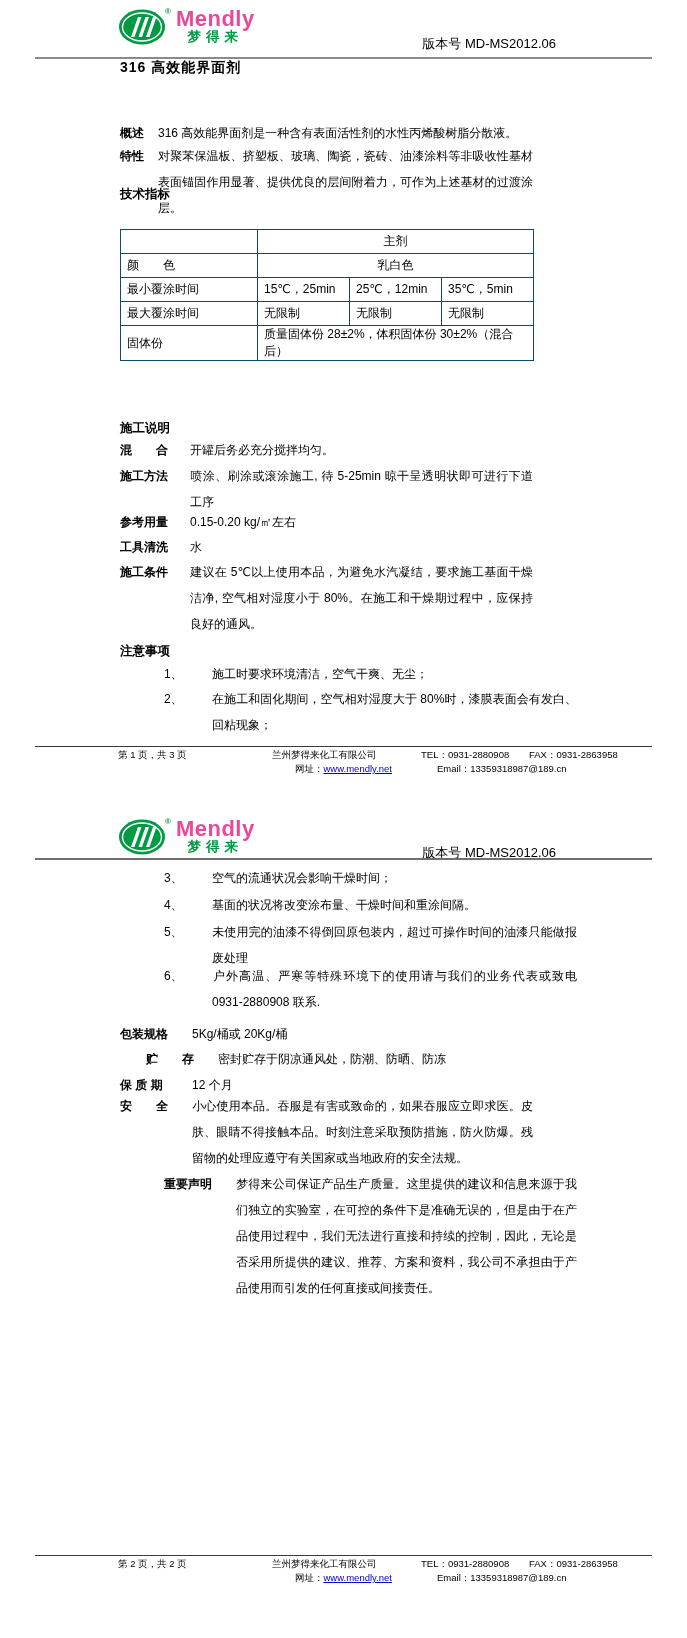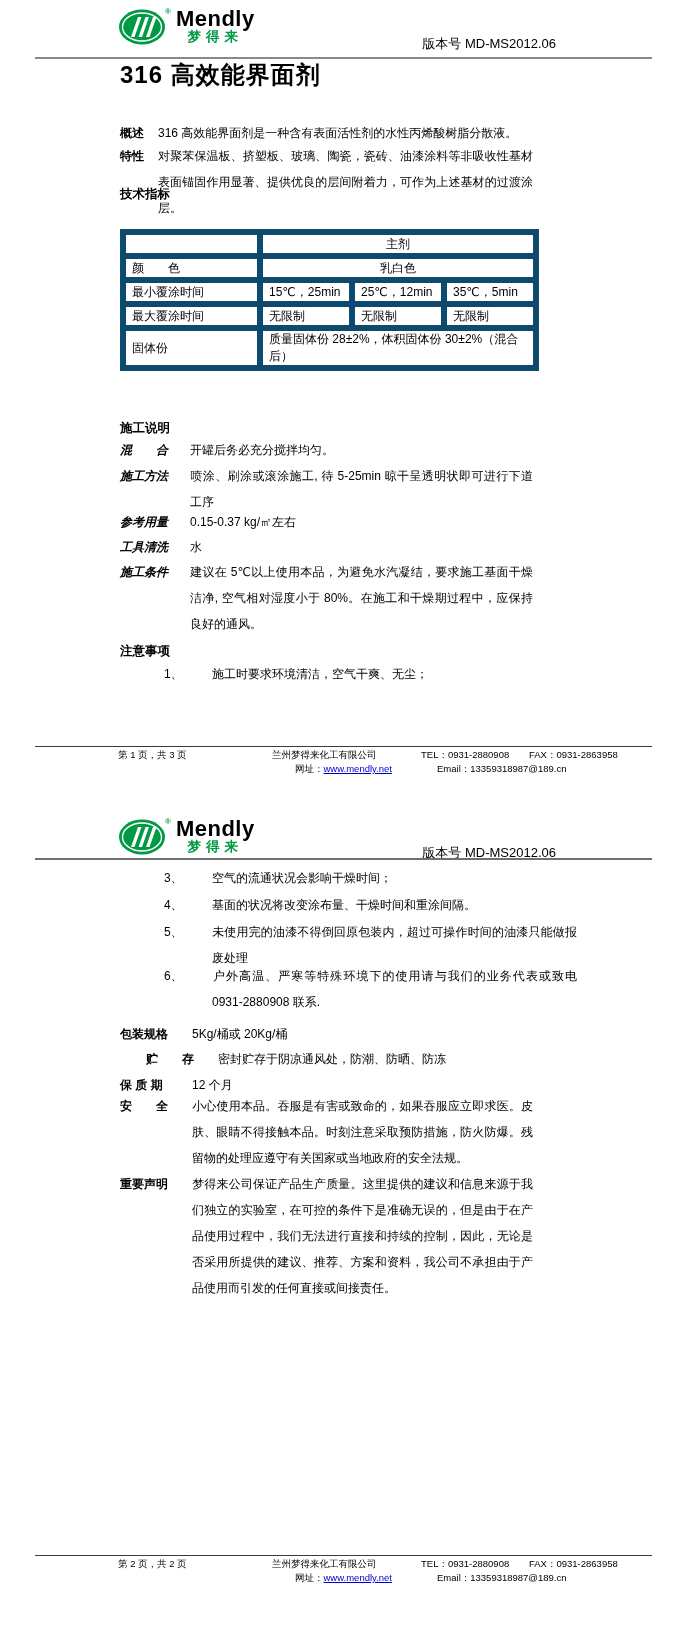--- a/index.html
+++ b/index.html
@@ -10,39 +10,39 @@
   
   .hr { position:absolute; left:35px; width:617px; }
   .hr.header-rule { border-top:2px solid #8a8a8a; }
   .hr.footer-rule { border-top:1.5px solid #3a3a3a; }
 
   
   .logo { position:absolute; left:118px; display:flex; align-items:flex-start; }
   .logo .mark { position:relative; width:50px; height:38px; }
   .logo .reg { color:#009A44; font-size:8px; font-weight:bold; position:relative; top:-1px; left:-3px; }
   .brand-text { margin-left:2px; }
-  .brand-en { color:#000000; font-weight:bold; font-size:22px; line-height:21px; letter-spacing:0.5px; }
+  .brand-en { color:#ec4899; font-weight:bold; font-size:22px; line-height:21px; letter-spacing:0.5px; }
   .brand-cn { color:#009A44; font-weight:bold; font-size:13.5px; letter-spacing:5px; text-align:center; line-height:16px; }
 
   .version { position:absolute; right:131px; font-size:13px; color:#000; }
 
-  .title { position:absolute; left:120px; top:59px; font-size:24px; font-weight:bold; letter-spacing:1px; }
+  .title { position:absolute; left:120px; top:59px; font-size:14px; font-weight:bold; letter-spacing:1px; }
 
   
   .row { position:absolute; left:120px; width:413px; font-size:12px; line-height:26px; text-align:justify; }
   .row .lbl { display:inline-block; font-weight:bold; }
   .ind38 { padding-left:38px;margin-top:15px; } .ind38 > .lbl { width:38px; margin-left:-38px; }
-  .ind70 { padding-left:70px; } .ind70 > .lbl { width:70px; margin-left:-70px;font-style:italic; }
+  .ind70 { padding-left:70px; } .ind70 > .lbl { width:70px; margin-left:-70px; }
   .ind72 { padding-left:72px; } .ind72 > .lbl { width:72px; margin-left:-72px; }
   .ind48 { padding-left:48px;margin-left:44px; } .ind48 > .num { display:inline-block; width:48px; margin-left:-48px; }
   .h { position:absolute; left:120px; font-size:12.5px; font-weight:bold; line-height:26px; }
 
   
   .spec { position:absolute; left:120px; top:229px; width:412px; border-collapse:collapse; table-layout:fixed; font-size:12px; }
-  .spec td { border:6px solid #0c4a6e; height:24px; padding:0 6px; vertical-align:middle; }
+  .spec td { border:1px solid #0c4a6e; height:24px; padding:0 6px; vertical-align:middle; }
   .spec td.c { text-align:center; }
   .spec td.lblcell { font-weight:normal; }
 
   
   .ft { position:absolute; font-size:9.5px; line-height:13px; white-space:nowrap; }
   .link { color:#0000CC; text-decoration:underline; cursor:pointer; }
 </style>
 </head>
 <body>
 
@@ -114,32 +114,35 @@
     </table>
 
   <div class="h" style="top:415px;">施工说明</div>
   <div class="row ind70" style="top:437px;">
     <span class="lbl">混　　合</span><span>开罐后务必充分搅拌均匀。</span>
   </div>
   <div class="row ind70" style="top:463px;">
     <span class="lbl">施工方法</span><span>喷涂、刷涂或滚涂施工, 待 5-25min 晾干呈透明状即可进行下道工序</span>
   </div>
   <div class="row ind70" style="top:509px;">
-    <span class="lbl">参考用量</span><span>0.15-0.37 kg/㎡左右</span>
+    <span class="lbl">参考用量</span><span>0.15-0.20 kg/㎡左右</span>
   </div>
   <div class="row ind70" style="top:534px;">
     <span class="lbl">工具清洗</span><span>水</span>
   </div>
   <div class="row ind70" style="top:559px;">
     <span class="lbl">施工条件</span><span>建议在 5℃以上使用本品，为避免水汽凝结，要求施工基面干燥洁净, 空气相对湿度小于 80%。在施工和干燥期过程中，应保持良好的通风。</span>
   </div>
 
   <div class="h" style="top:638px;">注意事项</div>
   <div class="row ind48" style="top:661px;">
     <span class="num">1、</span><span>施工时要求环境清洁，空气干爽、无尘；</span>
+  </div>
+  <div class="row ind48" style="top:686px;">
+    <span class="num">2、</span><span>在施工和固化期间，空气相对湿度大于 80%时，漆膜表面会有发白、回粘现象；</span>
   </div>
 
   <div class="hr footer-rule" style="top:746px;"></div>
   <div class="ft" style="left:118px;top:748px;">第 1 页，共 3 页</div>
   <div class="ft" style="left:272px;top:748px;">兰州梦得来化工有限公司</div>
   <div class="ft" style="left:421px;top:748px;">TEL：0931-2880908</div>
   <div class="ft" style="left:529px;top:748px;">FAX：0931-2863958</div>
   <div class="ft" style="left:295px;top:762px;">
     <span>网址：</span><a class="link">www.mendly.net</a>
   </div>
@@ -182,21 +185,21 @@
   </div>
   <div class="row ind72" style="top:1046px;margin-left:26px;">
     <span class="lbl">贮　　存</span><span>密封贮存于阴凉通风处，防潮、防晒、防冻</span>
   </div>
   <div class="row ind72" style="top:1072px;">
     <span class="lbl">保 质 期</span><span>12 个月</span>
   </div>
   <div class="row ind72" style="top:1093px;">
     <span class="lbl">安　　全</span><span>小心使用本品。吞服是有害或致命的，如果吞服应立即求医。皮肤、眼睛不得接触本品。时刻注意采取预防措施，防火防爆。残留物的处理应遵守有关国家或当地政府的安全法规。</span>
   </div>
-  <div class="row ind72" style="top:1171px;">
+  <div class="row ind72" style="top:1171px;margin-left:44px;">
     <span class="lbl">重要声明</span><span>梦得来公司保证产品生产质量。这里提供的建议和信息来源于我们独立的实验室，在可控的条件下是准确无误的，但是由于在产品使用过程中，我们无法进行直接和持续的控制，因此，无论是否采用所提供的建议、推荐、方案和资料，我公司不承担由于产品使用而引发的任何直接或间接责任。</span>
   </div>
 
   <div class="hr footer-rule" style="top:1555px;"></div>
   <div class="ft" style="left:118px;top:1557px;">第 2 页，共 2 页</div>
   <div class="ft" style="left:272px;top:1557px;">兰州梦得来化工有限公司</div>
   <div class="ft" style="left:421px;top:1557px;">TEL：0931-2880908</div>
   <div class="ft" style="left:529px;top:1557px;">FAX：0931-2863958</div>
   <div class="ft" style="left:295px;top:1571px;">
     <span>网址：</span><a class="link">www.mendly.net</a>

